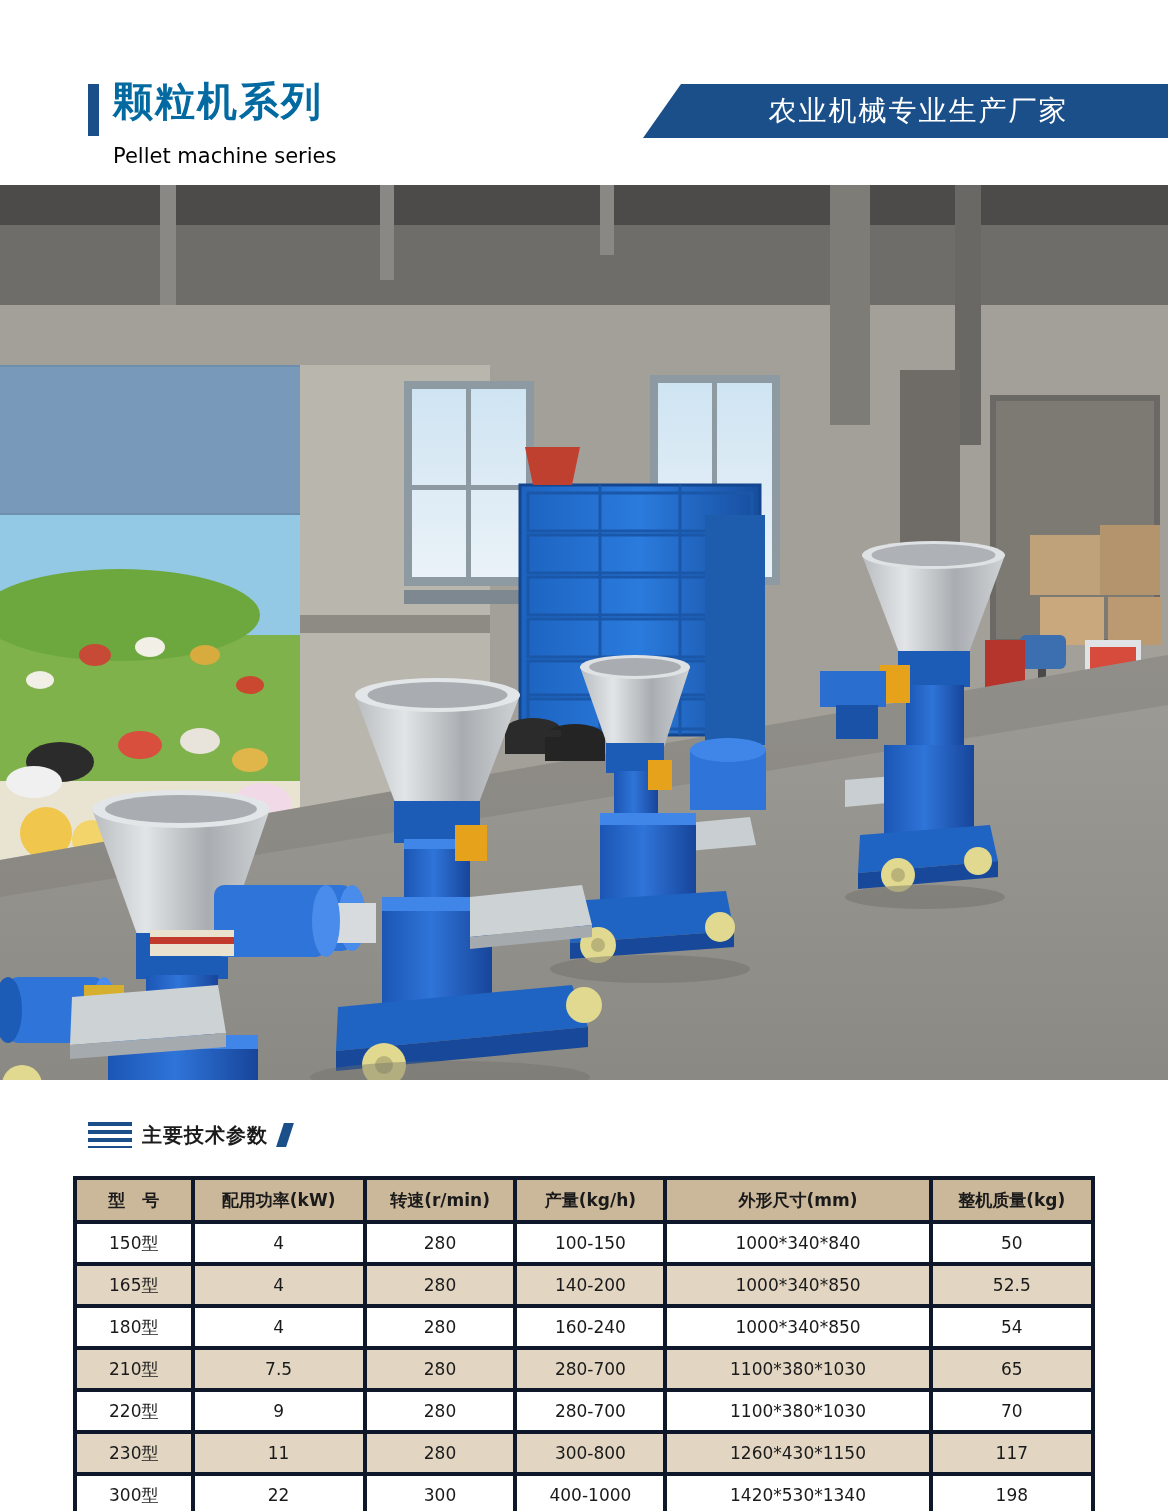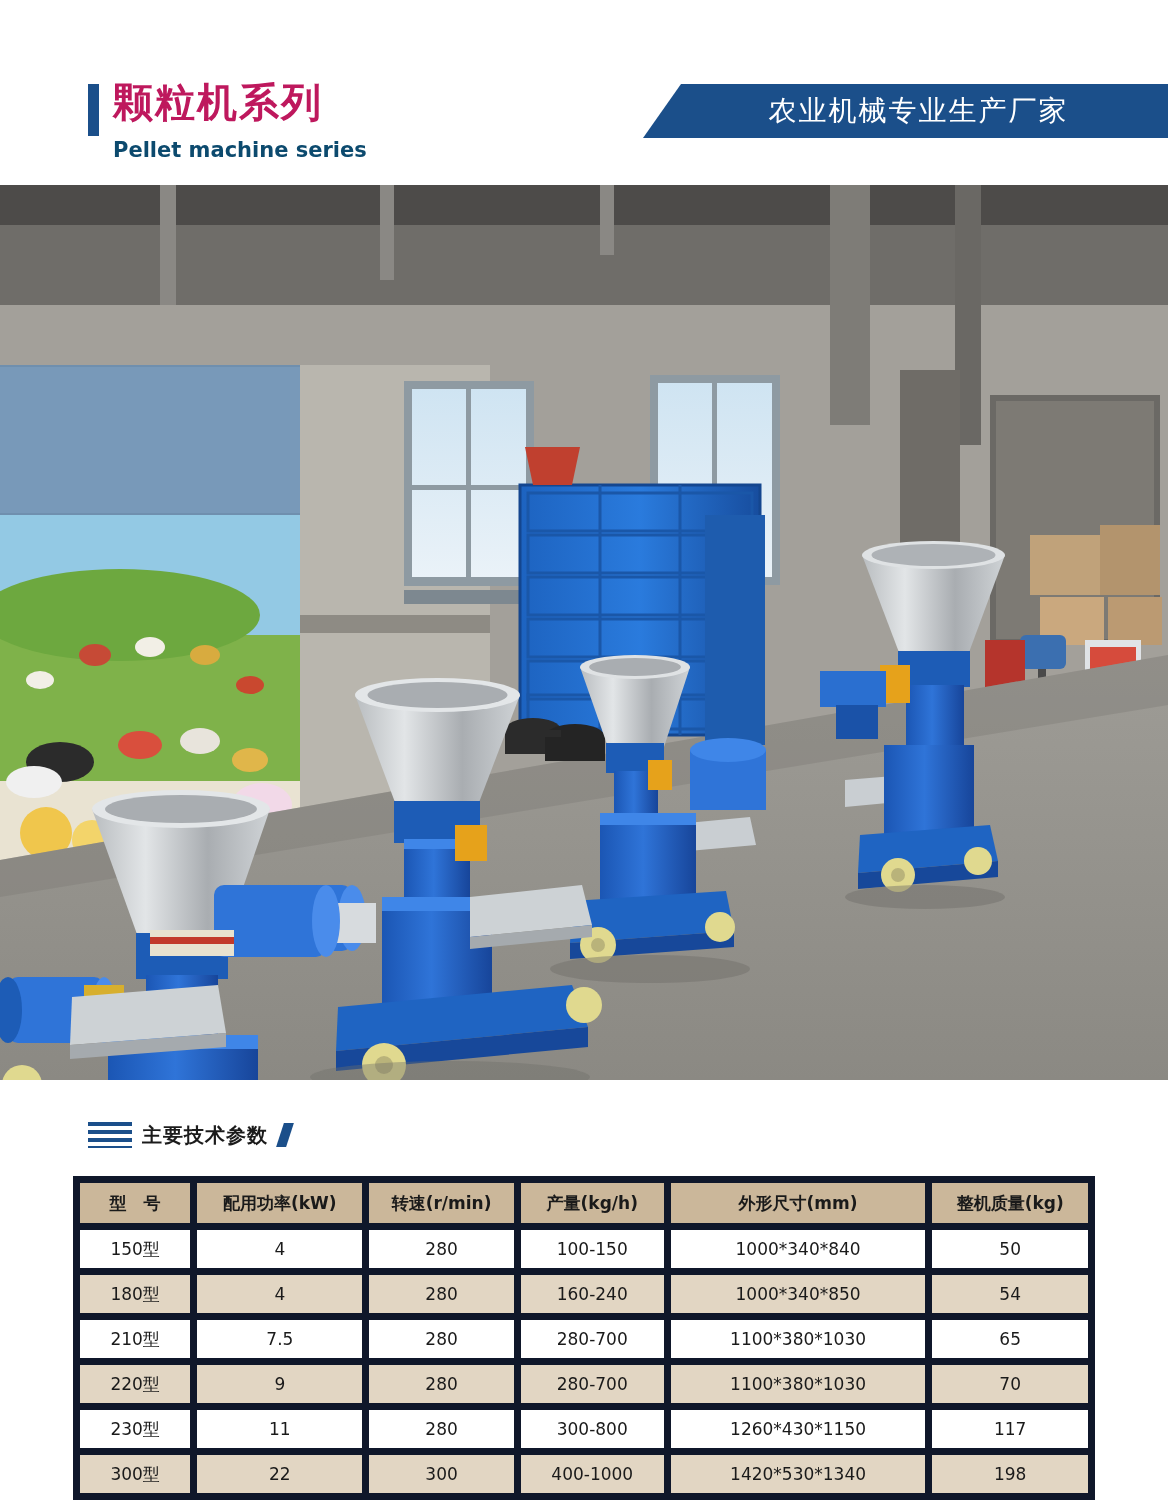--- a/index.html
+++ b/index.html
@@ -33,35 +33,35 @@
     height: 52px;
     background: #1b4f8a;
     margin-top: 6px;
     margin-right: 14px;
   }
   .title-texts {
     display: flex;
     flex-direction: column;
   }
   .title-cn {
-    font-family: Liberation Sans, sans-serif;
+    font-family: Liberation Serif, serif;
     font-size: 40px;
     font-weight: bold;
-    color: #be185d;
+    color: #0369a1;
     letter-spacing: 2px;
     line-height: 48px;
     white-space: nowrap;
   }
   .title-en {
     font-family: "DejaVu Sans", sans-serif;
     font-size: 21px;
-    font-weight: bold;
-    color: #0c4a6e;
+    font-weight: normal;
+    color: #000000;
     letter-spacing: 0px;
-    margin-top: 12px;
+    margin-top: 18px;
     white-space: nowrap;
   }
 
   .banner {
     position: absolute;
     right: 0;
     top: 84px;
     height: 54px;
     width: 525px;
     background: #1b4f8a;
@@ -136,21 +136,21 @@
   
   table.spec {
     position: absolute;
     left: 73px;
     top: 1176px;
     width: 1022px;
     border-collapse: collapse;
     font-family: "DejaVu Sans", sans-serif;
   }
   table.spec th, table.spec td {
-    border: 7px solid #0f172a;
+    border: 4px solid #0f172a;
     text-align: center;
     font-size: 17px;
     color: #1a1a1a;
     height: 38px;
     padding: 0;
     white-space: nowrap;
   }
   table.spec thead th {
     background: #cbb79a;
     font-weight: bold;
@@ -426,20 +426,28 @@
   <tbody>
     <tr>
       <td>150型</td>
       <td>4</td>
       <td>280</td>
       <td>100-150</td>
       <td>1000*340*840</td>
       <td>50</td>
     </tr>
     <tr>
+      <td>165型</td>
+      <td>4</td>
+      <td>280</td>
+      <td>140-200</td>
+      <td>1000*340*850</td>
+      <td>52.5</td>
+    </tr>
+    <tr>
       <td>180型</td>
       <td>4</td>
       <td>280</td>
       <td>160-240</td>
       <td>1000*340*850</td>
       <td>54</td>
     </tr>
     <tr>
       <td>210型</td>
       <td>7.5</td>

